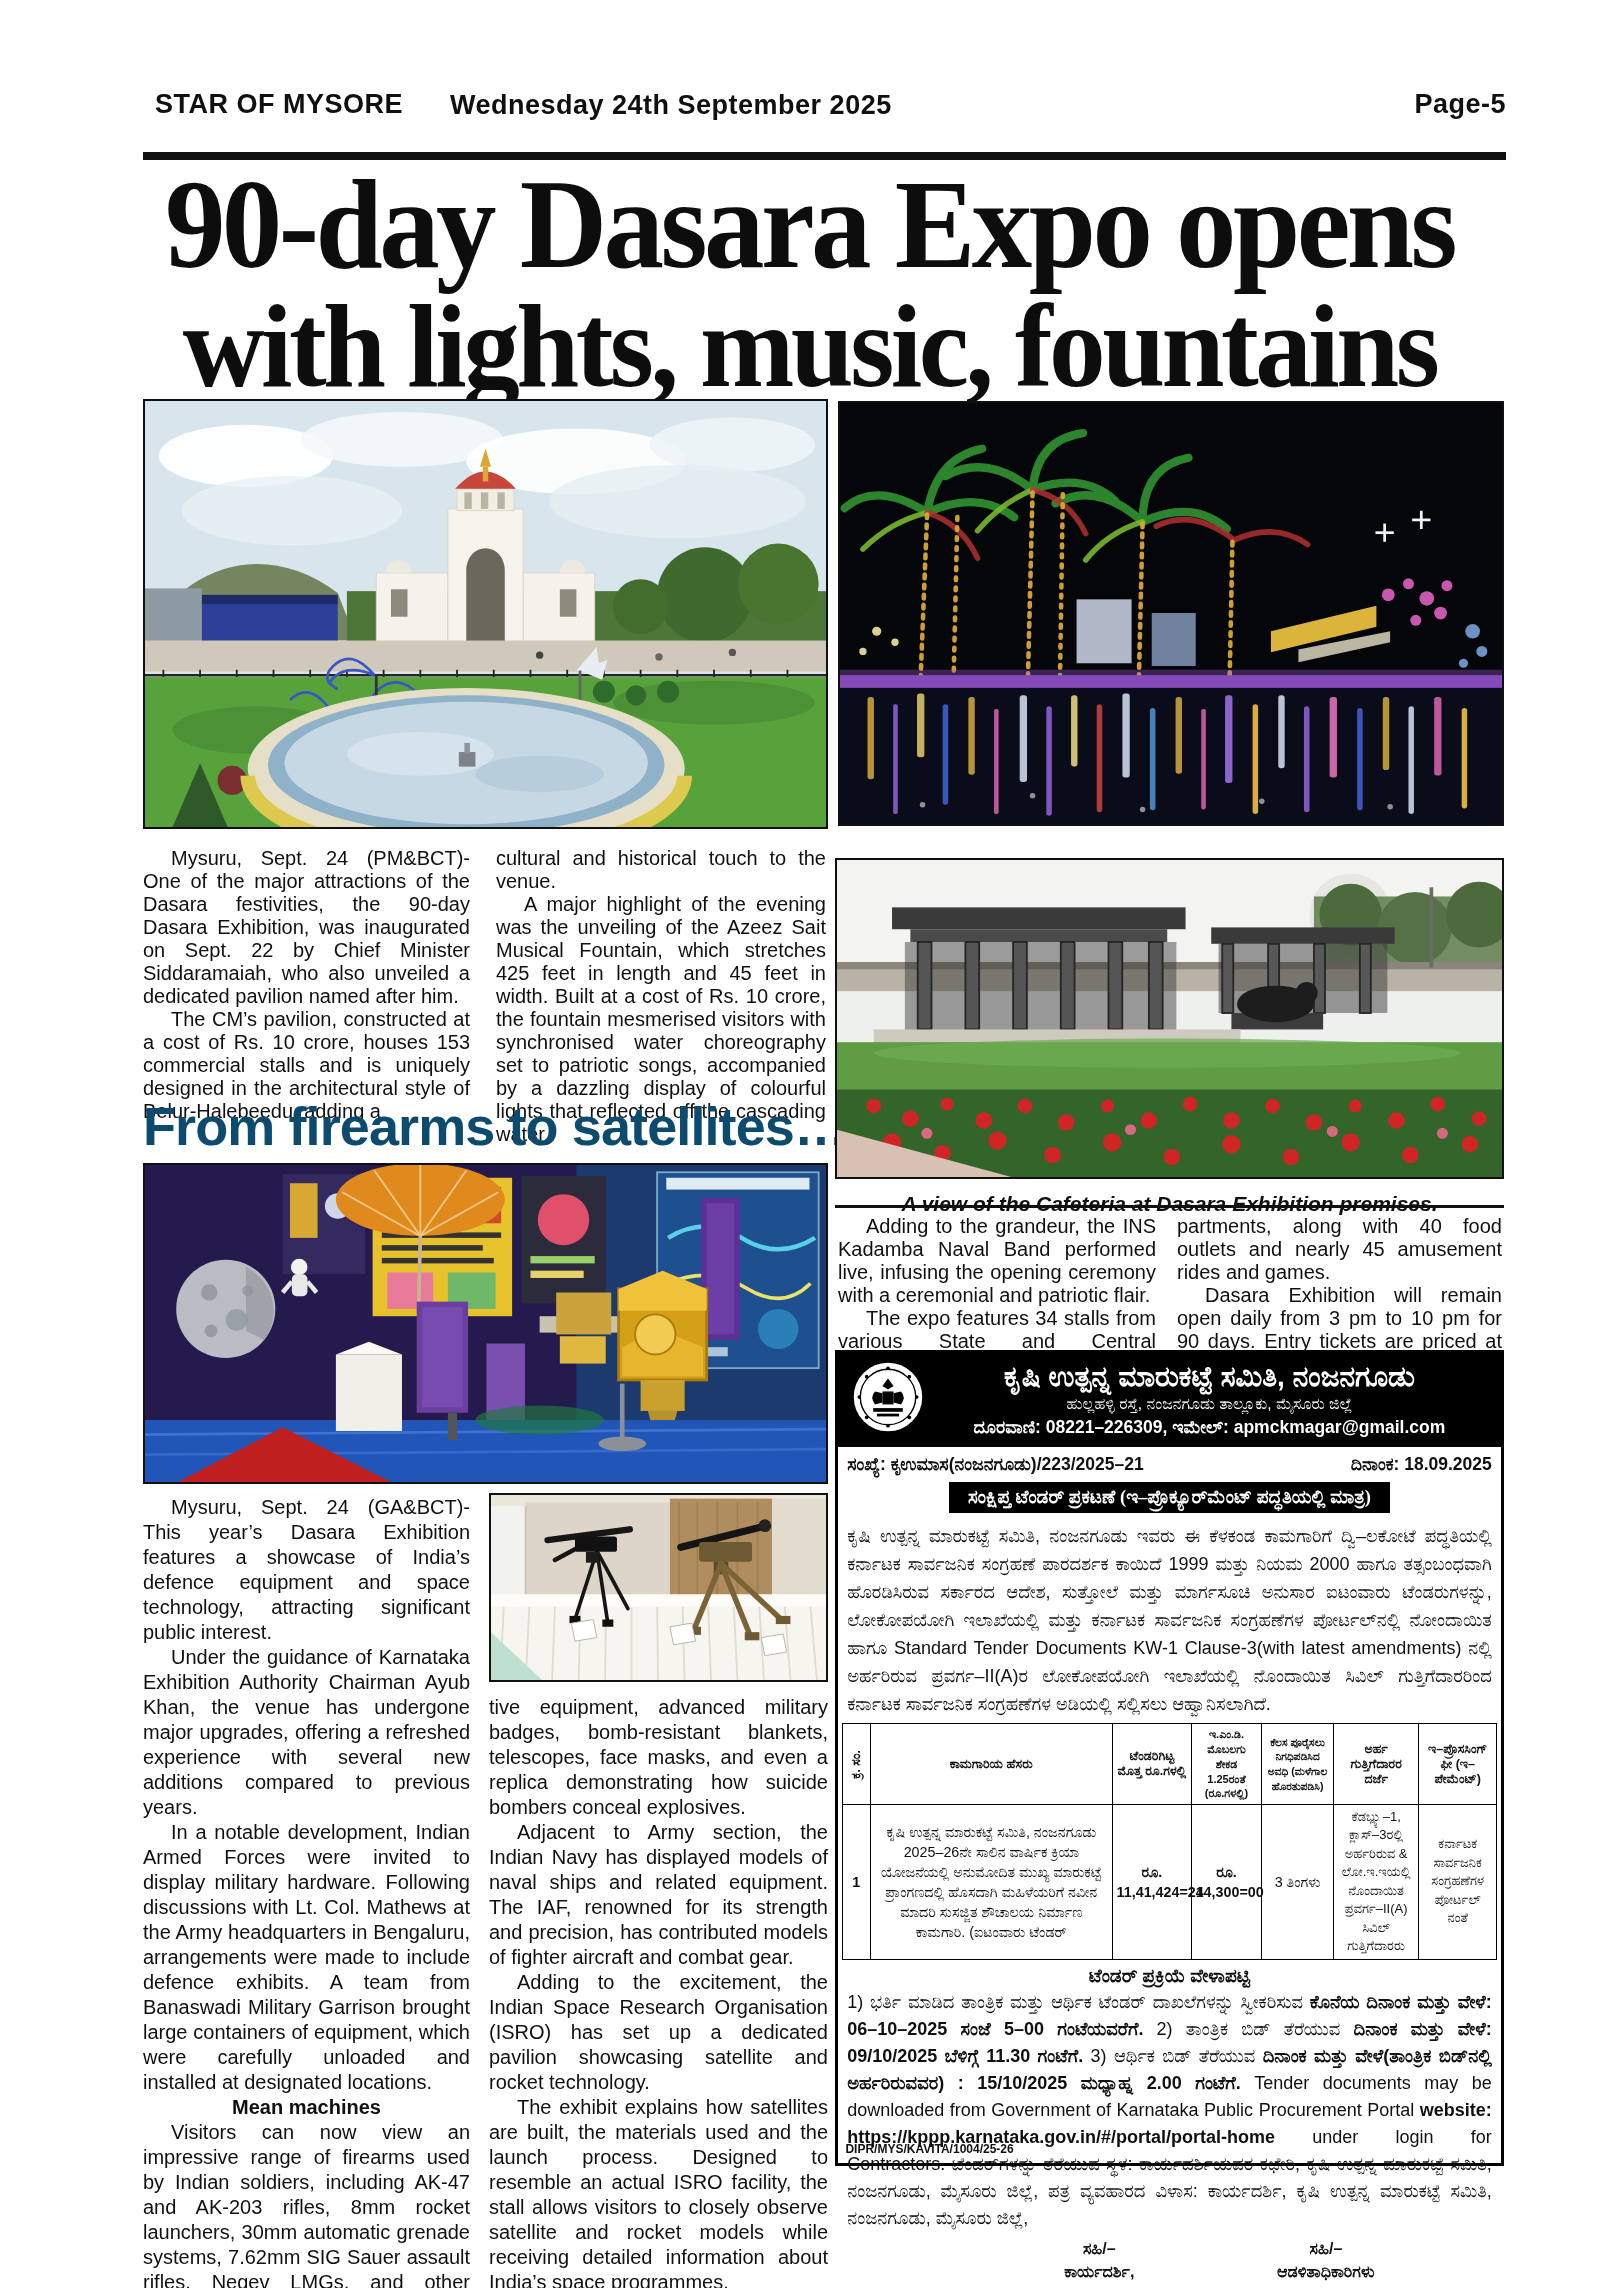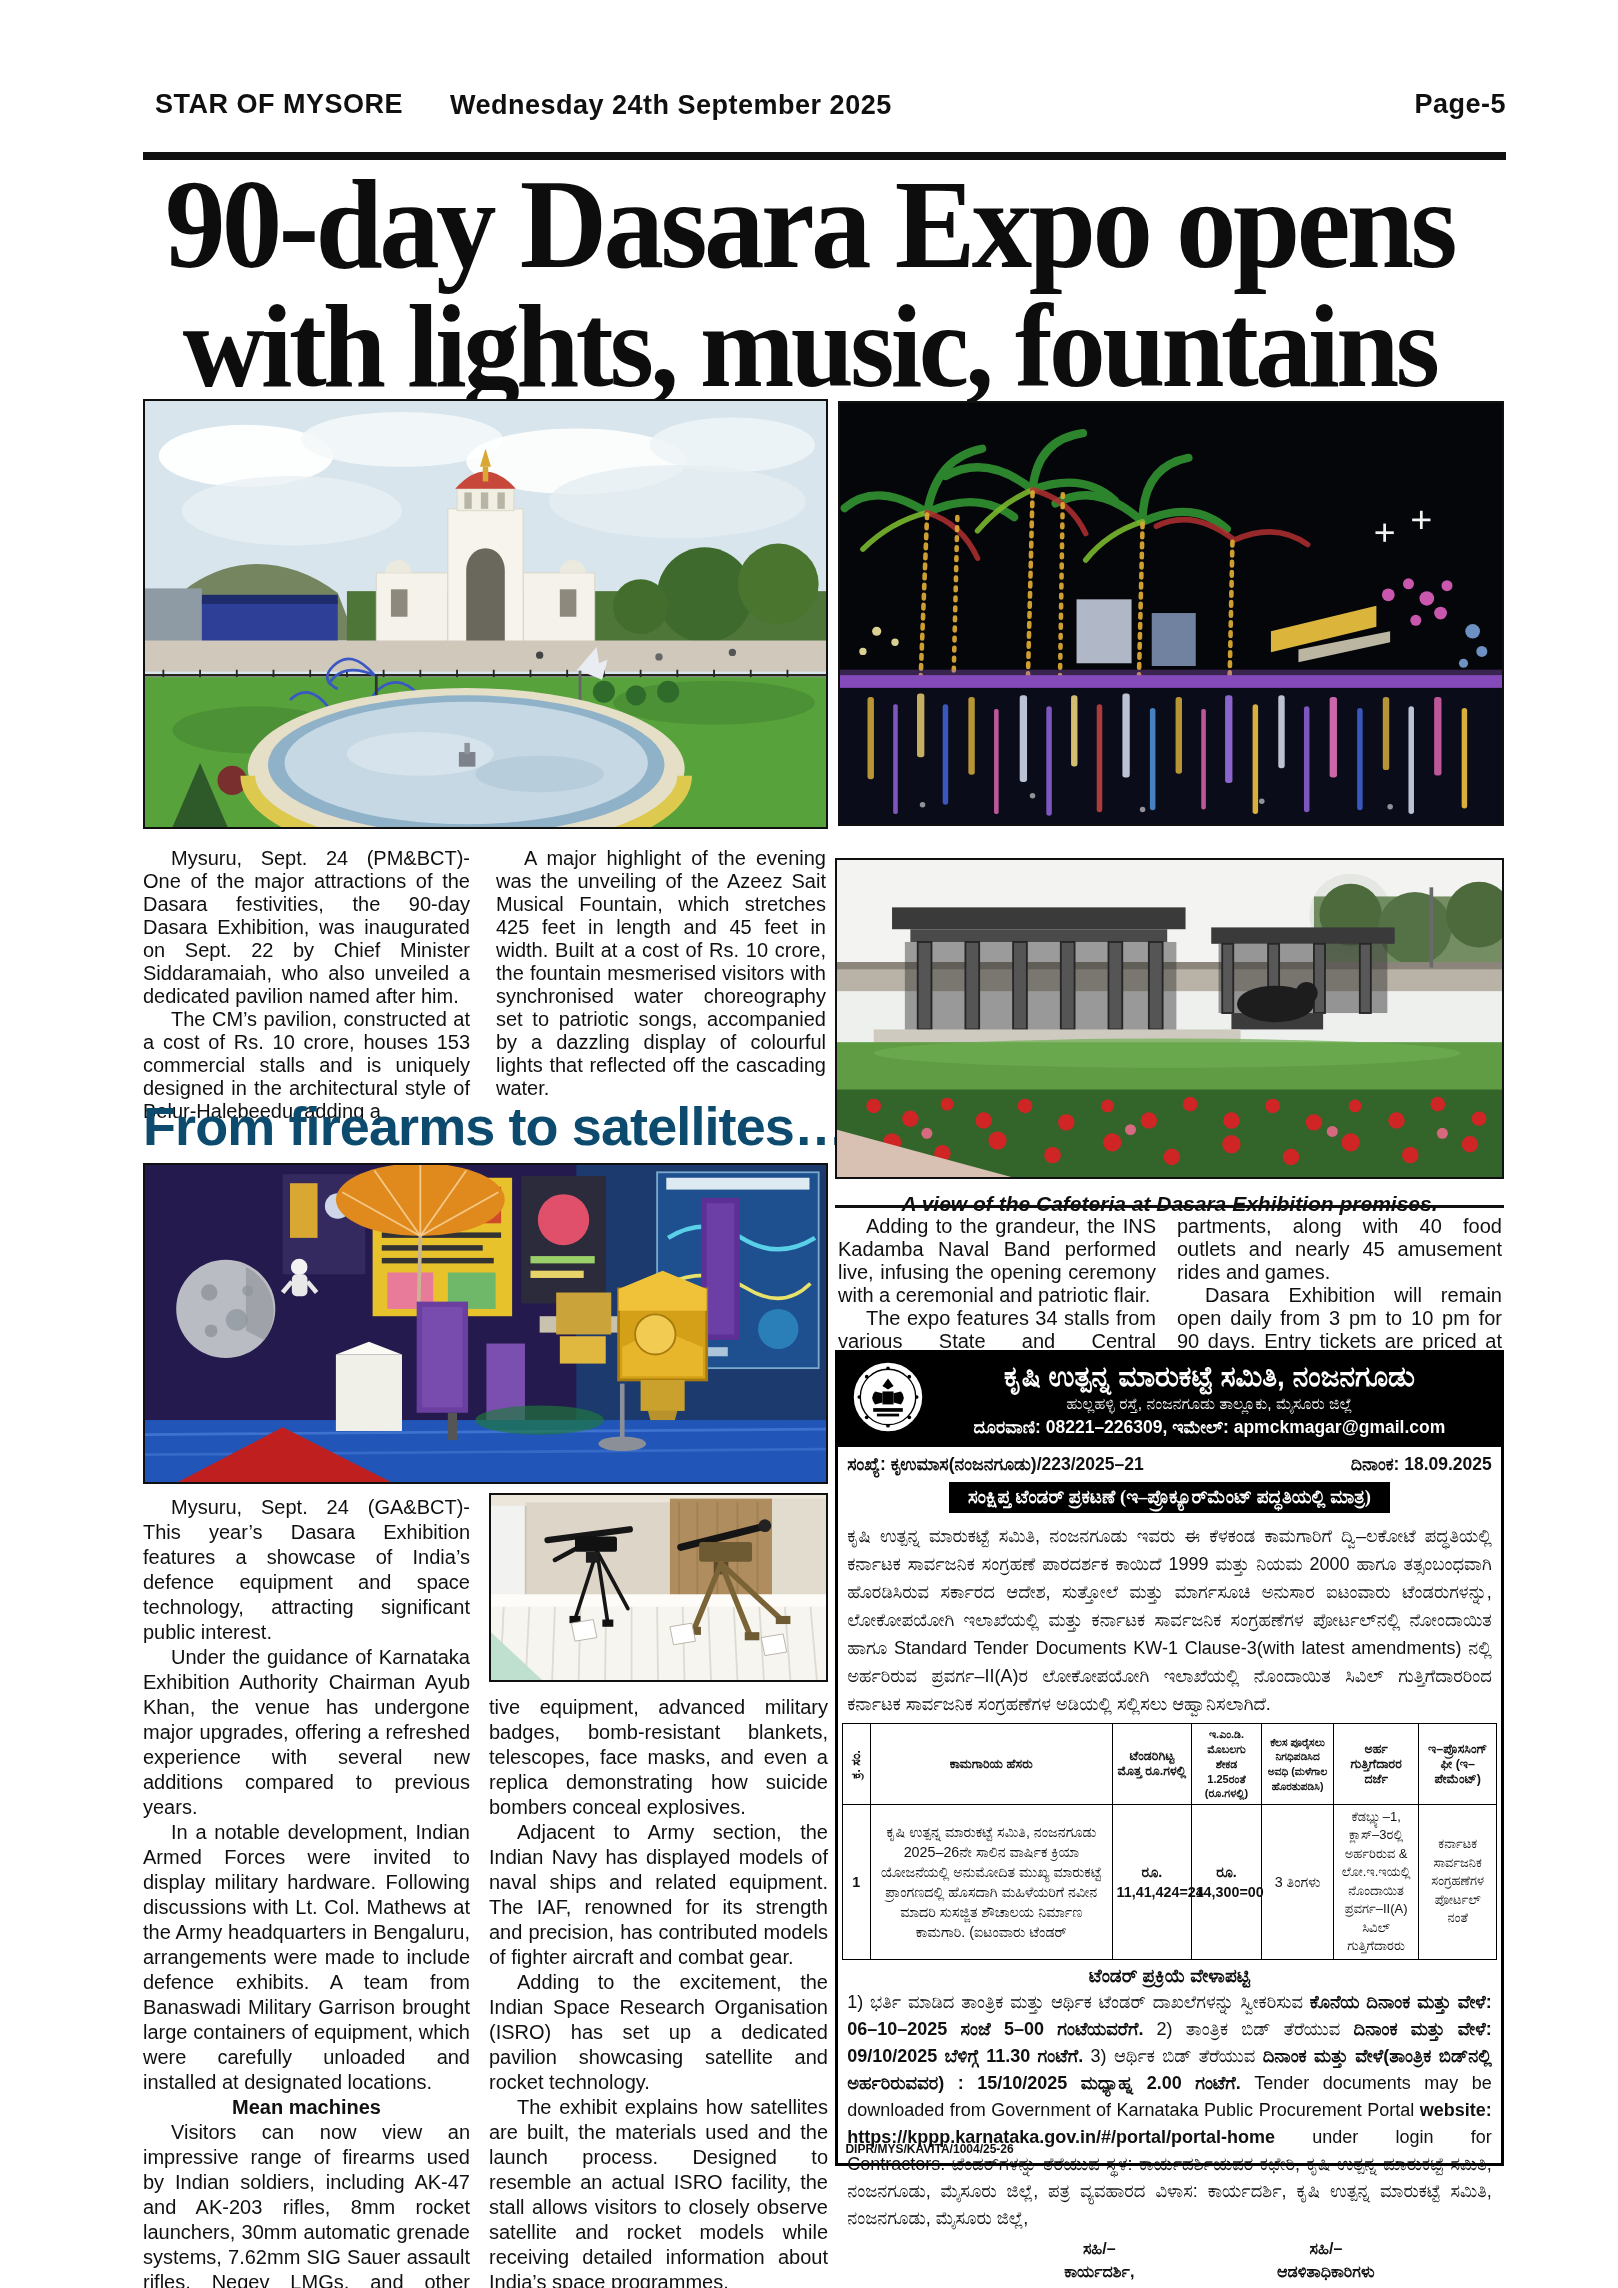--- a/index.html
+++ b/index.html
@@ -256,20 +256,21 @@
         <circle cx="600" cy="442" r="3"></circle>
   </g>
 </svg>
 </div>
 
 <div class="abs col a1" style="left:143px;top:847px;width:327px;height:234px;">
   <p class="ind">Mysuru, Sept. 24 (PM&amp;BCT)- One of the major attractions of the Dasara festivities, the 90-day Dasara Exhibition, was inaugurated on Sept. 22 by Chief Minister Siddaramaiah, who also unveiled a dedicated pavilion named after him.</p>
   <p class="ind">The CM’s pavilion, constructed at a cost of Rs. 10 crore, houses 153 commercial stalls and is uniquely designed in the architectural style of Belur-Halebeedu, adding a</p>
 </div>
 <div class="abs col a1" style="left:496px;top:847px;width:330px;height:234px;">
+  <p>cultural and historical touch to the venue.</p>
   <p class="ind">A major highlight of the evening was the unveiling of the Azeez Sait Musical Fountain, which stretches 425 feet in length and 45 feet in width. Built at a cost of Rs. 10 crore, the fountain mesmerised visitors with synchronised water choreography set to patriotic songs, accompanied by a dazzling display of colourful lights that reflected off the cascading water.</p>
 </div>
 
 <div class="abs redhead" style="left:143px;top:1095px;width:685px;">From firearms to satellites…</div>
 
 <div class="abs photo" style="left:835px;top:858px;width:669px;height:321px;">
 <svg viewBox="0 0 725 348" preserveAspectRatio="none">
   <rect width="725" height="348" fill="#eef0ee"></rect>
   <rect x="0" y="0" width="725" height="130" fill="#f3f4f2"></rect>
   <circle cx="560" cy="60" r="45" fill="#e4e7e2"></circle>

